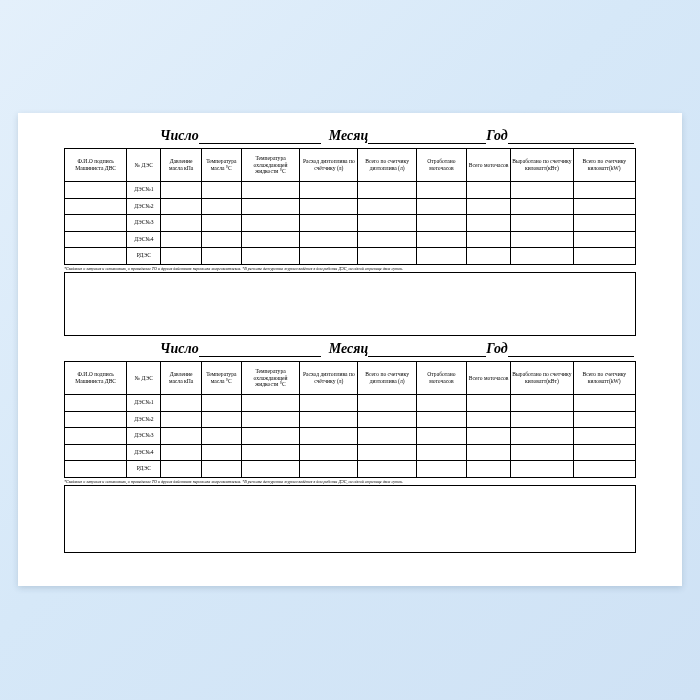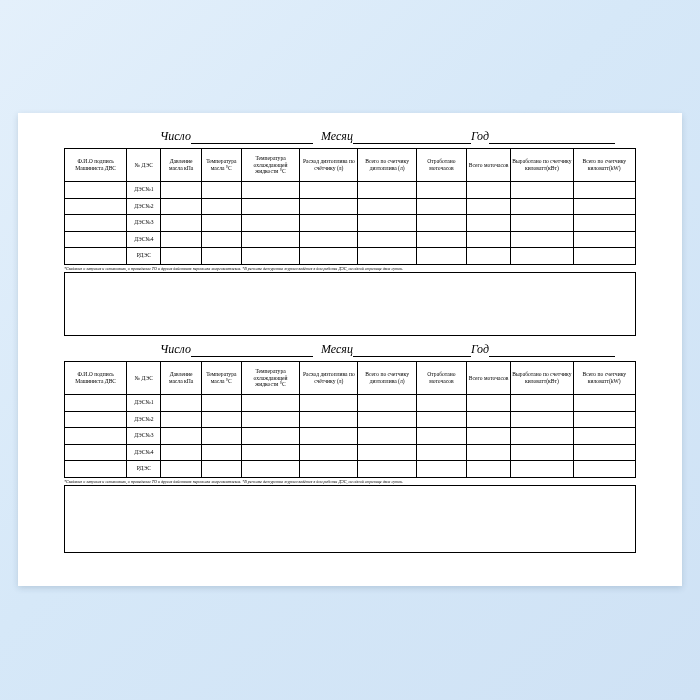--- a/index.html
+++ b/index.html
@@ -42,22 +42,22 @@
     font-size: 9.5px;
     height: 16px;
     padding-left: 96px;
   }
   .datebar .grp {
     display: flex;
     align-items: flex-end;
   }
   .datebar .lbl {
     font-style: italic;
-    font-weight: normal;
-    font-size: 12px;
+    font-weight: bold;
+    font-size: 14px;
     white-space: nowrap;
   }
   .datebar .rule {
     border-bottom: 1px solid #000;
     height: 10px;
   }
   .grp.chislo .rule { width: 122px; }
   .grp.mesyats { margin-left: 8px; text-align: center; }
   .grp.mesyats .rule { width: 118px; }
   .grp.god { }

